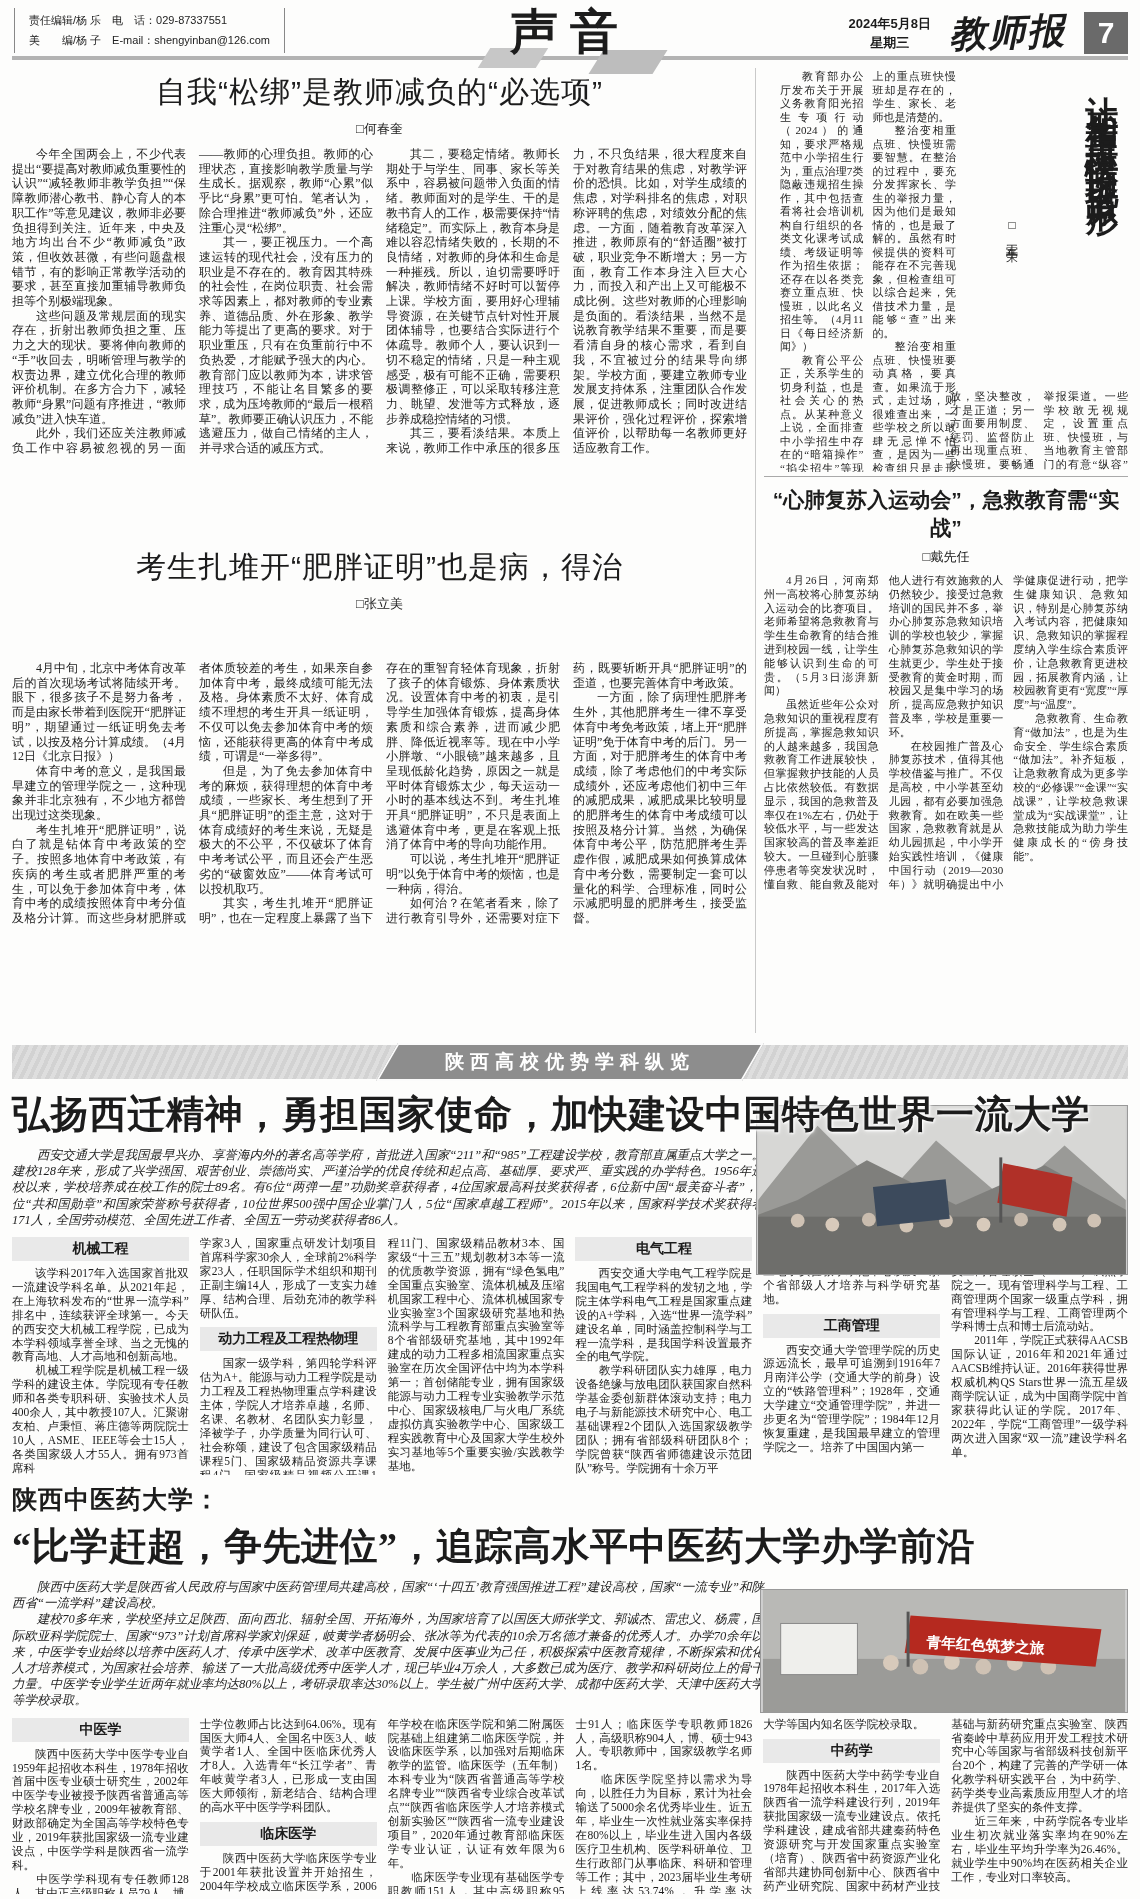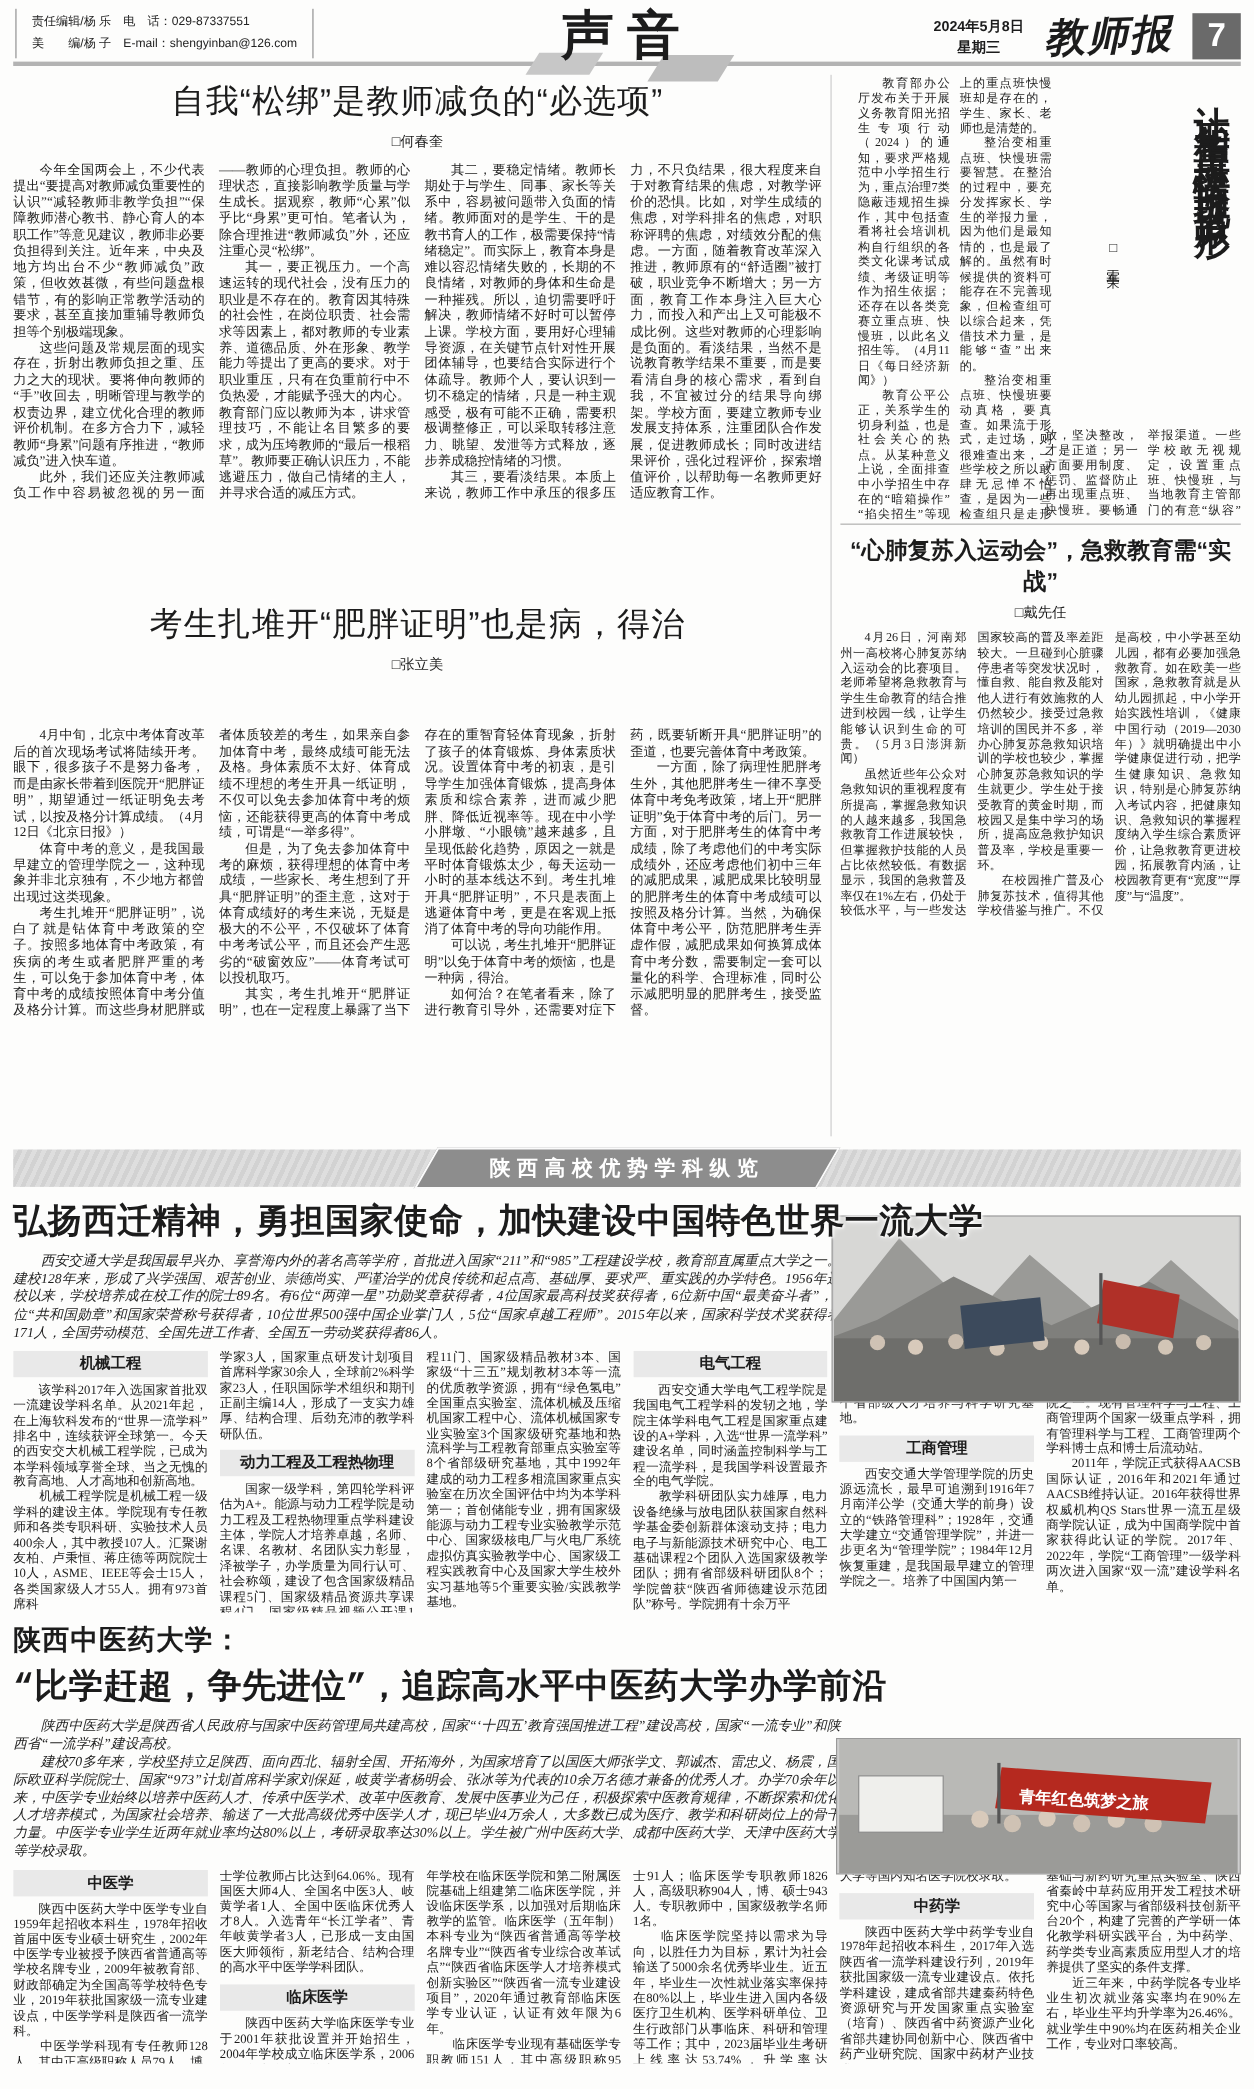--- a/index.html
+++ b/index.html
@@ -64,25 +64,25 @@
   
   .banner { margin:12px 0 10px; height:34px; position:relative; display:flex; justify-content:center; align-items:center;
     background:repeating-linear-gradient(115deg,#dedede 0 4px,#d2d2d2 4px 8px); }
   .banner-label { background:#8d8d8d; transform:skewX(-30deg); padding:4px 56px; border:2px solid #fbfbfb; }
   .banner-label span { display:inline-block; transform:skewX(30deg); color:#fff; font-weight:800; font-size:19px;
     letter-spacing:6px; font-family:"Liberation Sans","DejaVu Sans",sans-serif; }
 
   
   .uni { position:relative; }
   .u-name { font-family:"Liberation Sans","DejaVu Sans",sans-serif; font-weight:800; font-size:25px; letter-spacing:1px; }
-  .u-headline { font-family:Liberation Mono, monospace; font-weight:800; font-size:31px; letter-spacing:0.5px;
+  .u-headline { font-family:Liberation Serif, serif; font-weight:800; font-size:38px; letter-spacing:0.5px;
     margin:5px 0 7px; position:relative; z-index:2; text-shadow:0 0 6px #fff,0 0 3px #fff,1px 1px 2px #fff; }
   .u-intro { width:752px; font-size:12.5px; line-height:16.2px; font-style:italic; text-indent:2em;
     white-space:pre-line; text-align:justify; }
-  .u-cols { display:flex; gap:11px; margin-top:9px; overflow:hidden;justify-content:flex-end; }
+  .u-cols { display:flex; gap:11px; margin-top:9px; overflow:hidden; }
   .ucol { flex:1; min-width:0; }
   .ucol p { font-size:11.5px; line-height:13.9px; text-indent:2em; text-align:justify; white-space:pre-line; }
   .ucol p.cont { text-indent:0; }
   .subhead { background:#e9e9e9; font-family:"Liberation Sans","DejaVu Sans",sans-serif; font-weight:700; font-size:14px;
     text-align:center; padding:3px 0; margin:0 0 6px; }
   .subhead.mid { margin-top:7px; }
   #u1 .u-cols { height:238px; }
   #u2 { margin-top:8px; }
   #u2 .u-cols { height:176px; }
   .photo { position:absolute; right:0; z-index:1; border:1px solid #999; background:#cfcfcf; overflow:hidden; }
@@ -171,20 +171,21 @@
         </div>
       </article>
 
       <article id="a4">
         <h2>“心肺复苏入运动会”，急救教育需“实战”</h2>
         <div class="byline">□戴先任</div>
         <div id="a4-body" class="bodycols">
           <p>4月26日，河南郑州一高校将心肺复苏纳入运动会的比赛项目。老师希望将急救教育与学生生命教育的结合推进到校园一线，让学生能够认识到生命的可贵。（5月3日澎湃新闻）</p>
           <p>虽然近些年公众对急救知识的重视程度有所提高，掌握急救知识的人越来越多，我国急救教育工作进展较快，但掌握救护技能的人员占比依然较低。有数据显示，我国的急救普及率仅在1%左右，仍处于较低水平，与一些发达国家较高的普及率差距较大。一旦碰到心脏骤停患者等突发状况时，懂自救、能自救及能对他人进行有效施救的人仍然较少。接受过急救培训的国民并不多，举办心肺复苏急救知识培训的学校也较少，掌握心肺复苏急救知识的学生就更少。学生处于接受教育的黄金时期，而校园又是集中学习的场所，提高应急救护知识普及率，学校是重要一环。</p>
           <p>在校园推广普及心肺复苏技术，值得其他学校借鉴与推广。不仅是高校，中小学甚至幼儿园，都有必要加强急救教育。如在欧美一些国家，急救教育就是从幼儿园抓起，中小学开始实践性培训，《健康中国行动（2019—2030年）》就明确提出中小学健康促进行动，把学生健康知识、急救知识，特别是心肺复苏纳入考试内容，把健康知识、急救知识的掌握程度纳入学生综合素质评价，让急救教育更进校园，拓展教育内涵，让校园教育更有“宽度”“厚度”与“温度”。</p>
+          <p>急救教育、生命教育“做加法”，也是为生命安全、学生综合素质“做加法”。补齐短板，让急救教育成为更多学校的“必修课”“金课”“实战课”，让学校急救课堂成为“实战课堂”，让急救技能成为助力学生健康成长的“傍身技能”。</p>
         </div>
       </article>
     </div>
   </div>
 
   <div class="banner">
     <div class="banner-label">
       <span>陕西高校优势学科纵览</span>
     </div>
   </div>

